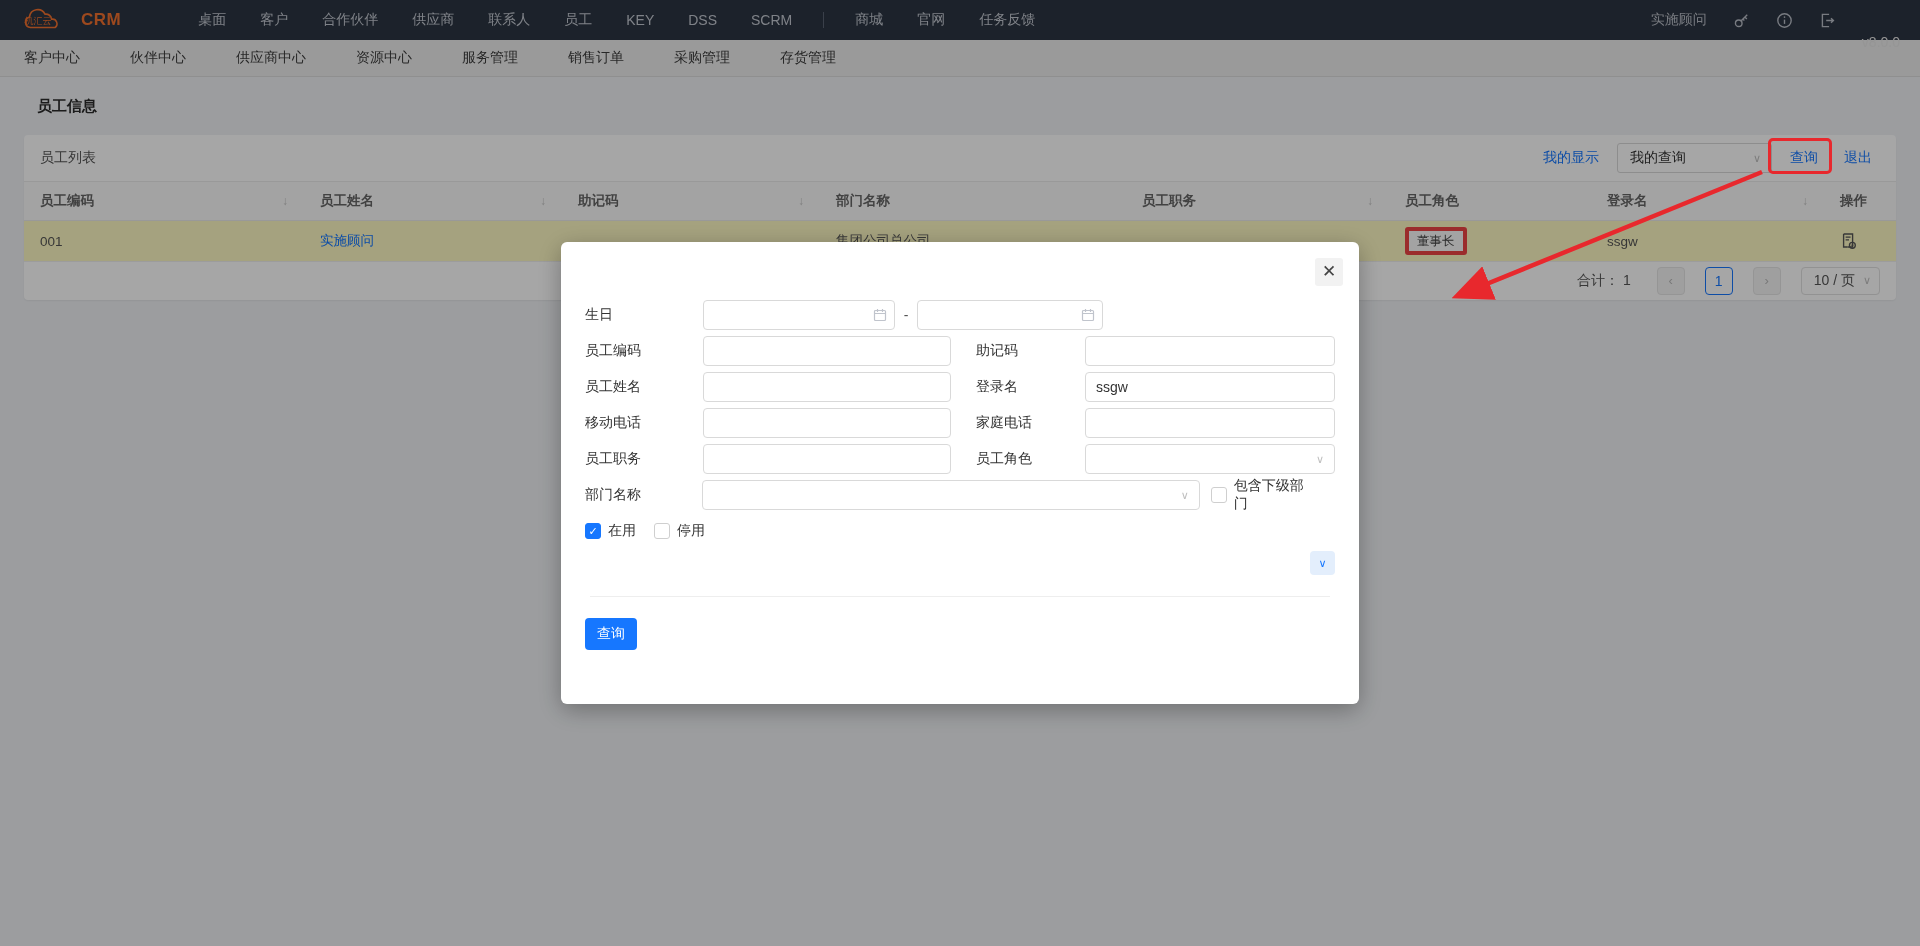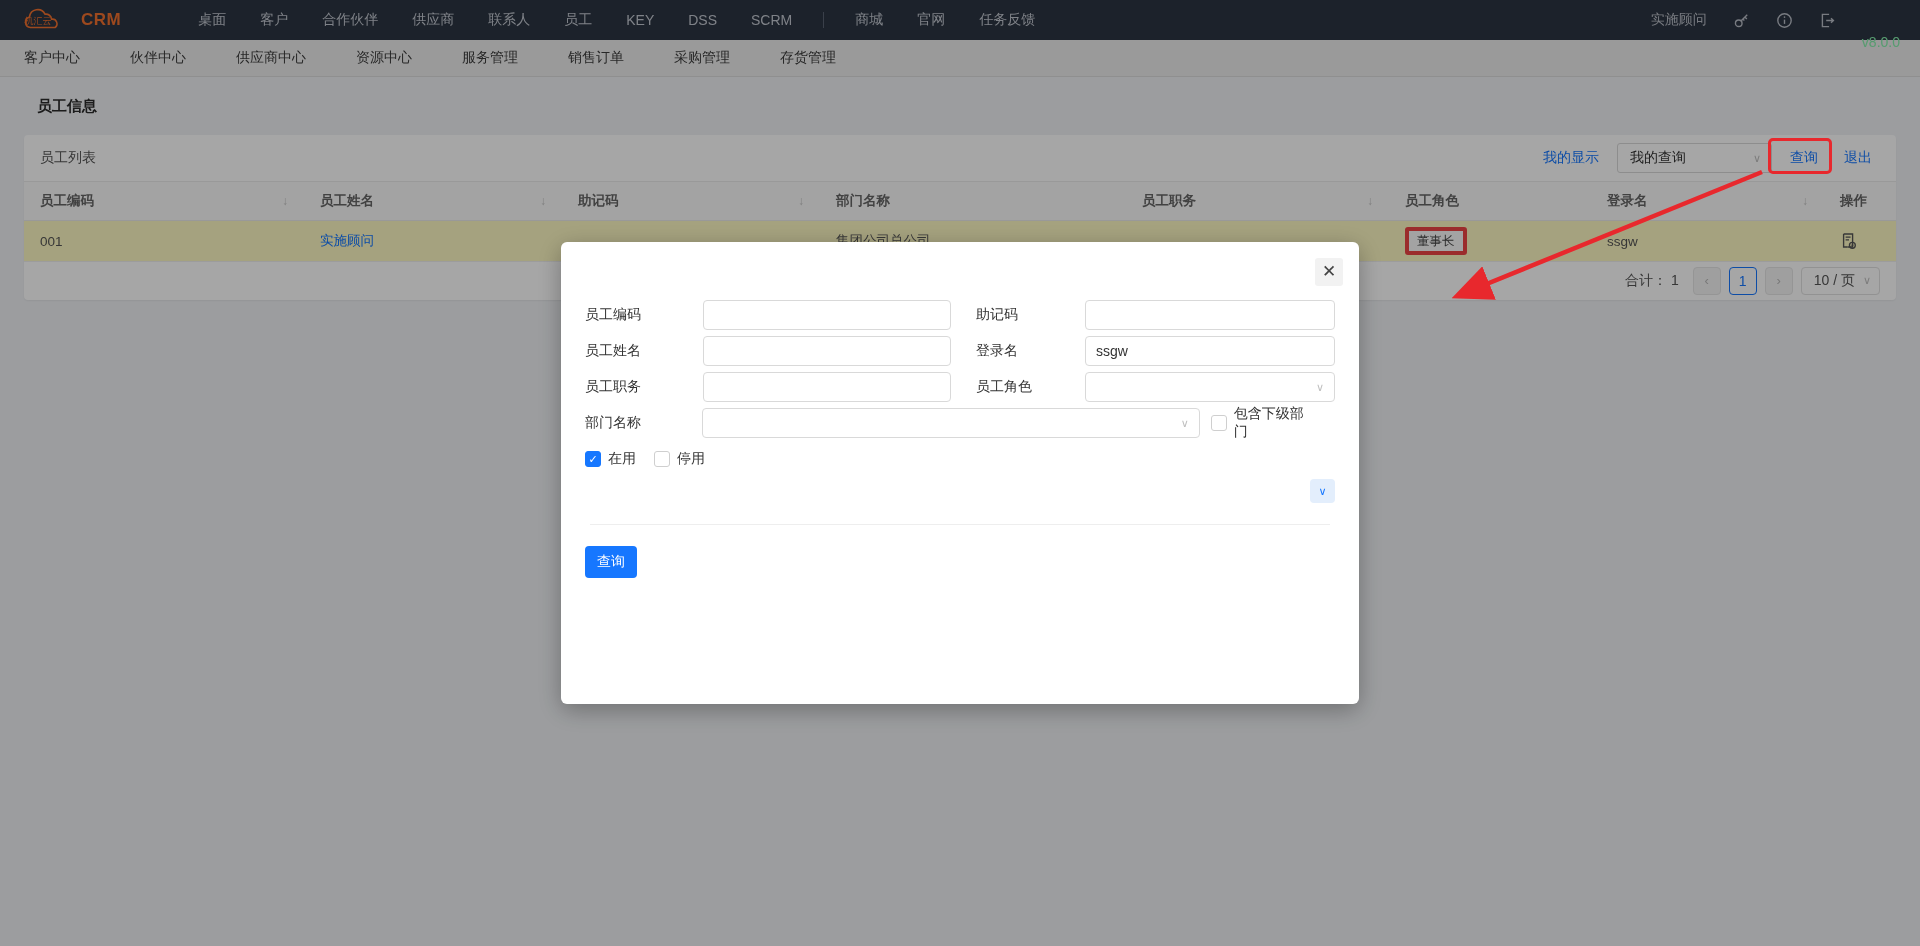--- a/index.html
+++ b/index.html
@@ -9,21 +9,21 @@
   
   .topnav { height:40px; background:#2c3542; display:flex; align-items:center; padding:0 20px; }
   .logo { display:flex; align-items:center; margin-right:60px; }
   .logo svg { display:block; }
   .logo-brand { color:#f1702e; font-weight:bold; font-size:17px; margin-left:13px; letter-spacing:.5px; }
   .topnav-items { display:flex; align-items:center; }
   .topnav-item { color:#c3c8d1; padding:0 17px; cursor:pointer; white-space:nowrap; }
   .topnav-sep { width:1px; height:16px; background:#5a6372; margin:0 14px; }
   .topnav-right { margin-left:auto; display:flex; align-items:center; gap:26px; color:#b9bec7; }
   .topnav-right .ticon svg { display:block; }
-  .version { color:#86efac;margin-top:44px; }
+  .version { color:#e5e5e5;margin-top:44px; }
 
   
   .subnav { height:37px; background:#ededed; border-bottom:1px solid #dcdcdc;
     display:flex; align-items:center; padding:0 24px; }
   .subnav-item { color:#3c3c3c; margin-right:50px; cursor:pointer; white-space:nowrap; }
 
   
   .page-title-bar { padding:20px 0 17px 37px; }
   .page-title { font-size:15px; font-weight:bold; color:#2b2b2b; }
 
@@ -48,21 +48,21 @@
   .c1{width:280px;} .c2{width:258px;} .c3{width:258px;} .c4{width:306px;}
   .c5{width:263px;} .c6{width:202px;} .c7{width:233px;} .c8{flex:1;}
   .sort-arrow { margin-left:auto; color:#c4c4c4; font-size:12px; cursor:pointer; }
   .link { color:#1677ff; cursor:pointer; }
   .tag { display:inline-block; border:4px solid #ef4444; background:#fafafa; color:#444;
     font-size:12.5px; line-height:20px; padding:0 8px; border-radius:3px; }
   .op-icon { cursor:pointer; display:flex; }
 
   
   .pagination { height:37px; display:flex; align-items:center; justify-content:flex-end;
-    padding:0 16px; gap:8px; color:#555; }
+    padding:0 16px; gap:20px; color:#555; }
   .pg-total { margin-right:6px; }
   .pg-btn { width:28px; height:28px; border-radius:4px; background:#f5f5f5; border:1px solid #e5e5e5;
     color:#b9b9b9; display:flex; align-items:center; justify-content:center; font-size:13px; cursor:pointer; }
   .pg-page { width:28px; height:28px; border-radius:4px; border:1px solid #1677ff; color:#1677ff;
     background:#fff; display:flex; align-items:center; justify-content:center; cursor:pointer; }
   .pg-size { height:28px; border:1px solid #e0e0e0; border-radius:4px; background:#fff;
     display:flex; align-items:center; padding:0 8px 0 12px; gap:8px; color:#555; cursor:pointer; }
 
   
   .mask { position:fixed; inset:0; background:rgba(0,0,0,.35); z-index:10; }
@@ -261,36 +261,64 @@
     </span>
   </div>
 </div>
 
 <div class="mask"></div>
 
 <div class="modal">
   <button class="modal-close">✕</button>
   <div class="modal-body">
 
+    <div class="mrow">
+      <span class="mlabel">生日</span>
+      <span class="date-input" style="width:192px">
+        <input class="minput" style="width: 192px;">
+        <span class="cal">
+          <svg width="14" height="14" viewBox="0 0 14 14" fill="none" stroke="#c0c4cc" stroke-width="1.2">
+            <rect x="1.5" y="2.5" width="11" height="10" rx="1"></rect>
+              <path d="M4.5 1 v3 M9.5 1 v3 M1.5 5.5 h11"></path>
+          </svg>
+        </span>
+      </span>
+      <span class="date-sep">-</span>
+      <span class="date-input" style="width:186px">
+        <input class="minput" style="width: 186px;">
+        <span class="cal">
+          <svg width="14" height="14" viewBox="0 0 14 14" fill="none" stroke="#c0c4cc" stroke-width="1.2">
+            <rect x="1.5" y="2.5" width="11" height="10" rx="1"></rect>
+              <path d="M4.5 1 v3 M9.5 1 v3 M1.5 5.5 h11"></path>
+          </svg>
+        </span>
+      </span>
+    </div>
 
     <div class="mrow">
       <span class="mlabel">员工编码</span>
       <input class="minput w1" value="" style="">
       <span class="mlabel2">助记码</span>
       <input class="minput w2" value="" style="">
     </div>
 
     <div class="mrow">
       <span class="mlabel">员工姓名</span>
       <input class="minput w1" value="" style="">
       <span class="mlabel2">登录名</span>
       <input class="minput w2" value="ssgw" style="">
     </div>
 
 
+    <div class="mrow">
+      <span class="mlabel">移动电话</span>
+      <input class="minput w1" value="" style="">
+      <span class="mlabel2">家庭电话</span>
+      <input class="minput w2" value="" style="">
+    </div>
 
     <div class="mrow">
       <span class="mlabel">员工职务</span>
       <input class="minput w1" value="" style="">
       <span class="mlabel2">员工角色</span>
       <div class="mselect w2">
         <span class="chev">∨</span>
       </div>
     </div>
 

